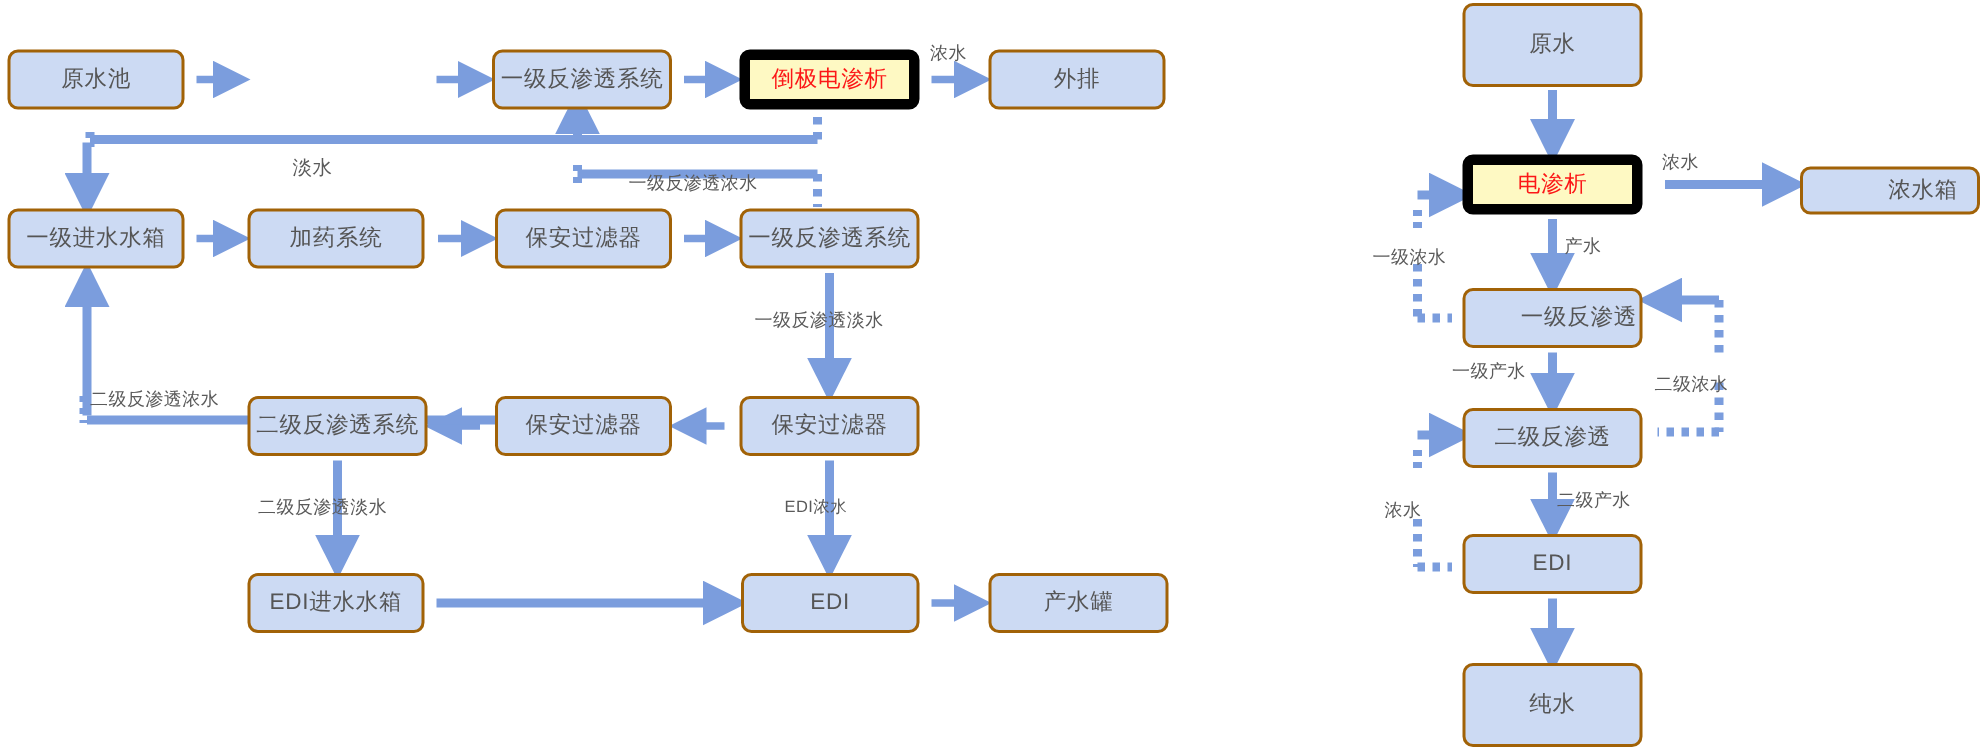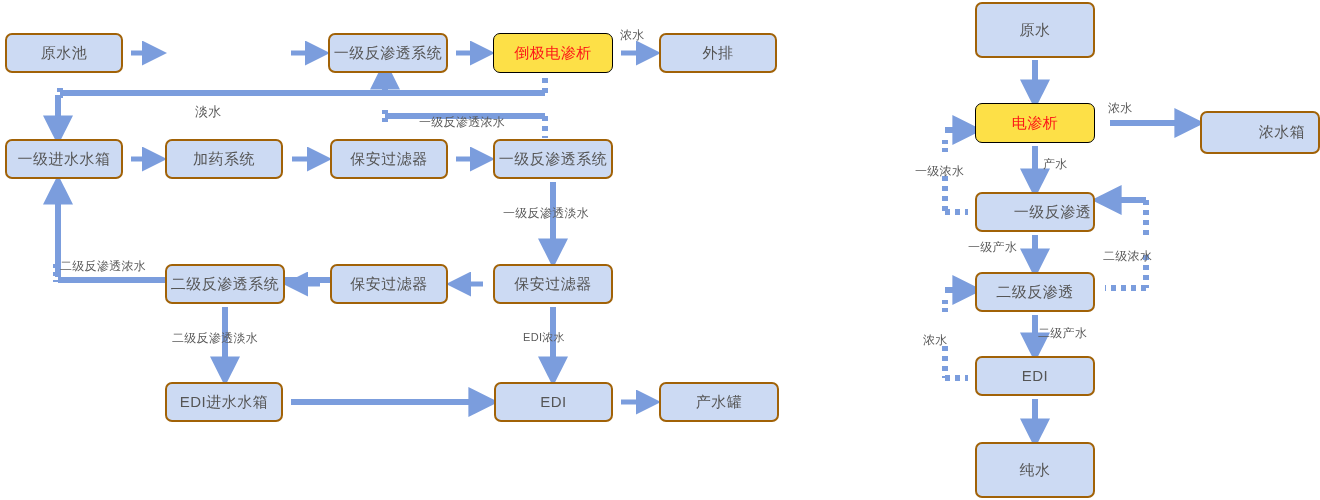--- a/index.html
+++ b/index.html
@@ -37,22 +37,22 @@
     text-align: center;
     white-space: nowrap;
     letter-spacing: 0.5px;
   }
   .node.blue {
     background: #ccdaf3;
     border: 2px solid #a16207;
     color: #555555;
   }
   .node.red {
-    background: #fde047;
-    border: 1px solid #000000;
+    background: #fef9c3;
+    border: 7px solid #000000;
     color: #fc1717;
   }
   .edge-label {
     position: absolute;
     font-size: 11px;
     color: #5a5a5a;
     white-space: nowrap;
     letter-spacing: 0.3px;
   }
   .edge-label.sz12 { font-size: 12px; }
@@ -159,21 +159,21 @@
   <div class="edge-label sz12" style="left:620px;top:27px;">浓水</div>
   <div class="edge-label sz13" style="left:195px;top:103px;">淡水</div>
   <div class="edge-label sz12" style="left:419px;top:114px;">一级反渗透浓水</div>
   <div class="edge-label sz12" style="left:503px;top:205px;">一级反渗透淡水</div>
   <div class="edge-label sz12" style="left:60px; top:258px;">二级反渗透浓水</div>
   <div class="edge-label sz12" style="left:172px;top:330px;">二级反渗透淡水</div>
   <div class="edge-label" style="left:523px;top:330px;">EDI浓水</div>
 
   <div class="node blue" style="left:975px; top:2px;   width:120px; height:56px;">原水</div>
   <div class="node red" style="left:975px; top:103px; width:120px; height:40px;">电渗析</div>
-  <div class="node blue" style="left:1200px;top:111px; width:120px; height:43px;padding-left:44px;">浓水箱</div>
+  <div class="node blue" style="left:1200px;top:111px; width:120px; height:32px;padding-left:44px;">浓水箱</div>
   <div class="node blue" style="left:975px; top:192px; width:120px; height:40px;padding-left:35px;">一级反渗透</div>
   <div class="node blue" style="left:975px; top:272px; width:120px; height:40px;">二级反渗透</div>
   <div class="node blue" style="left:975px; top:356px; width:120px; height:40px;">EDI</div>
   <div class="node blue" style="left:975px; top:442px; width:120px; height:56px;">纯水</div>
 
   <div class="edge-label sz12" style="left:1108px;top:100px;">浓水</div>
   <div class="edge-label sz12" style="left:1043px;top:156px;">产水</div>
   <div class="edge-label sz12" style="left:915px; top:163px;">一级浓水</div>
   <div class="edge-label sz12" style="left:968px; top:239px;">一级产水</div>
   <div class="edge-label sz12" style="left:1103px;top:248px;text-align:center;">二级浓水</div>

